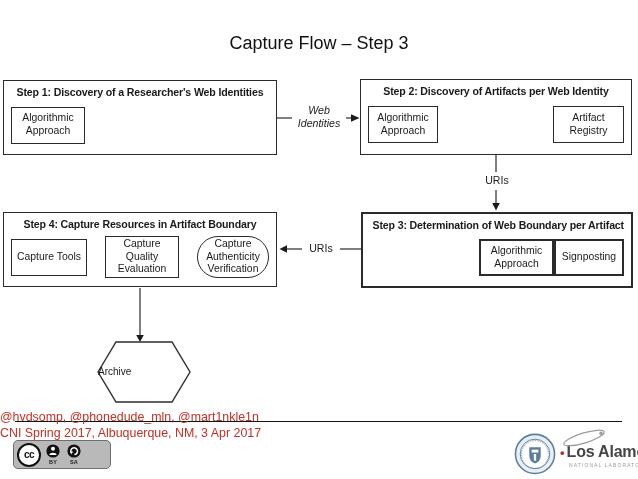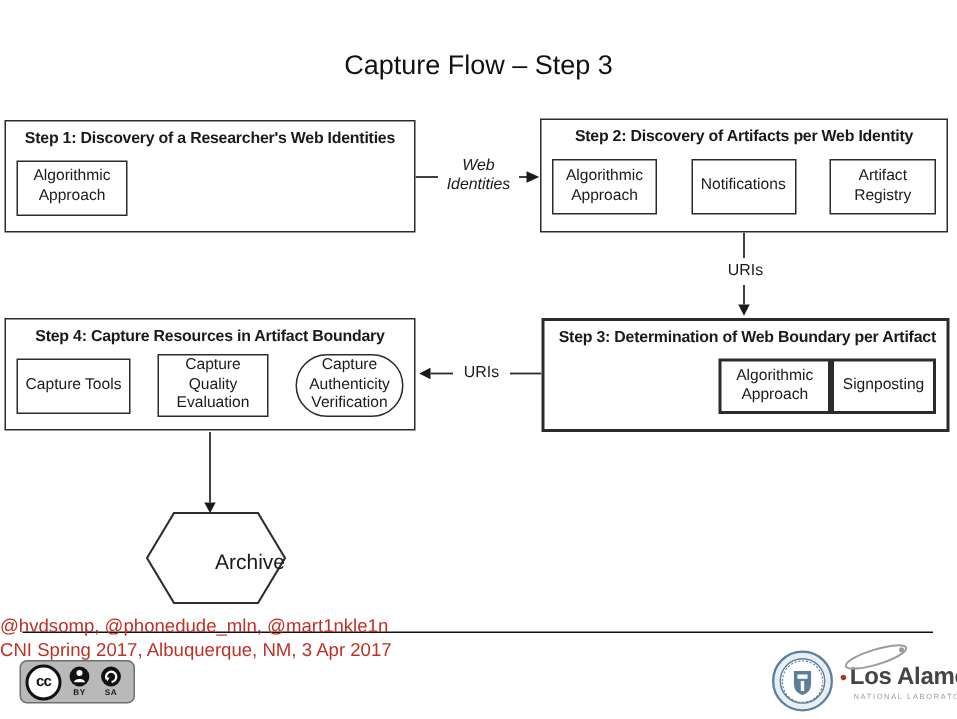--- a/index.html
+++ b/index.html
@@ -14,26 +14,26 @@
   .stepbox.hl{border-width:2.6px;}
   .hdr{font-weight:bold;font-size:10.6px;letter-spacing:-0.15px;text-align:center;
        white-space:nowrap;}
   .subrow{display:flex;justify-content:space-between;align-items:center;flex:1;margin-top:4px;}
   .subbox{border:1.1px solid #2b2b2b;background:#fff;display:flex;align-items:center;
           justify-content:center;text-align:center;font-size:10.4px;line-height:1.22;
           min-height:37px;box-sizing:border-box;padding:1px 2px;}
   .subbox.hl{border-width:2px;}
   .clabel{position:absolute;z-index:2;font-size:10.6px;text-align:center;
           line-height:1.2;background:#fff;}
-  .archive-label{position:absolute;z-index:2;font-size:14px;text-align:right;}
+  .archive-label{position:absolute;z-index:2;font-size:10px;text-align:left;}
   .sep{position:absolute;top:421px;left:15px;width:607px;border-top:1.8px solid #121212;}
   .footer-text{position:absolute;top:410px;left:0;right:0;
                font-size:12.4px;line-height:1.28;color:#bf3126;z-index:2;}
   
-  .cc-badge{position:absolute;left:13px;top:440px;width:77px;height:29px;
+  .cc-badge{position:absolute;left:13px;top:440px;width:98px;height:29px;
             display:flex;align-items:center;gap:3px;background:#b9b9b9;
             border:1.6px solid #6e6e6e;border-radius:5px;box-sizing:border-box;
             padding:0 4px 0 3px;z-index:2;}
   .cc-circle{width:20px;height:20px;border-radius:50%;border:2px solid #111;background:#fff;
              display:flex;align-items:center;justify-content:center;font-weight:bold;
              font-size:10px;letter-spacing:-0.5px;color:#111;flex:0 0 auto;}
   .cc-ic{display:flex;flex-direction:column;align-items:center;width:18px;}
   .cc-ic .lbl{font-size:5.5px;font-weight:bold;color:#1a1a1a;letter-spacing:0.3px;margin-top:1px;}
   
   .lanl{position:absolute;left:514px;top:429px;width:124px;height:50px;display:flex;z-index:2;}
@@ -78,21 +78,20 @@
     <div class="hdr">Step 1: Discovery of a Researcher's Web Identities</div>
     <div class="subrow">
       <div class="subbox" style="width:74px;">Algorithmic Approach</div>
     </div>
   </div>
 
   <div class="stepbox" style="left:360px;top:79px;width:272px;height:76px;">
     <div class="hdr">Step 2: Discovery of Artifacts per Web Identity</div>
     <div class="subrow">
       <div class="subbox" style="width:70px;">Algorithmic Approach</div>
-      <div class="subbox" style="width:70px;">Notifications</div>
       <div class="subbox" style="width:71px;">Artifact Registry</div>
     </div>
   </div>
 
   <div class="stepbox hl" style="left:361px;top:212px;width:272px;height:76px;align-items:flex-end;">
     <div class="hdr">Step 3: Determination of Web Boundary per Artifact</div>
     <div class="subrow">
       <div class="subbox hl" style="width:75px;">Algorithmic Approach</div>
       <div class="subbox hl" style="width:70px;">Signposting</div>
     </div>

